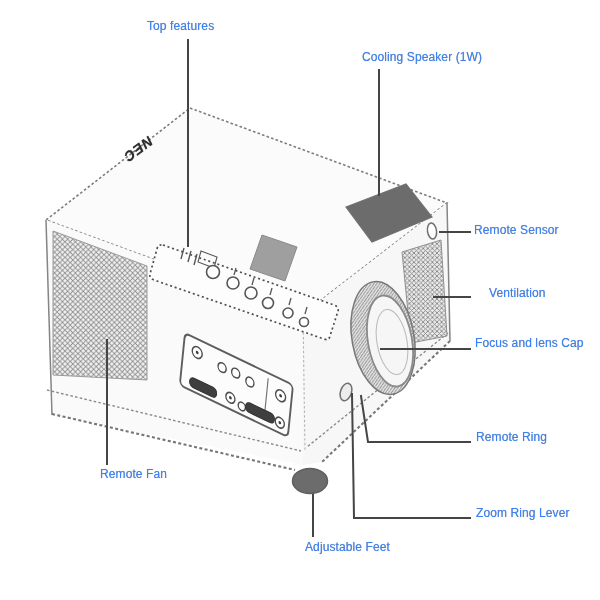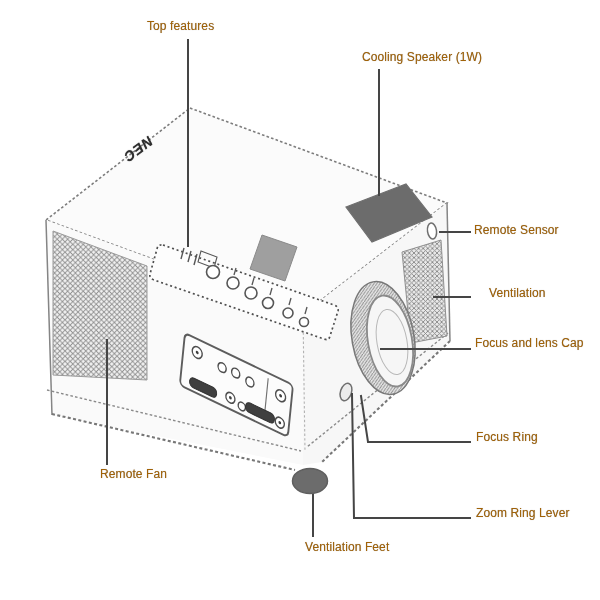--- a/index.html
+++ b/index.html
@@ -2,21 +2,21 @@
 <html><head>
 <meta charset="utf-8">
 <style>
   html,body{margin:0;padding:0;background:#fff;}
   .canvas{
     position:relative;width:600px;height:600px;background:#fff;overflow:hidden;
     font-family:"Liberation Sans", sans-serif;
   }
   .drawing{position:absolute;left:0;top:0;filter:blur(0.3px);}
   .callout{
-    position:absolute;font-size:12px;color:#a16207;white-space:nowrap;
+    position:absolute;font-size:12px;color:#3b82f6;white-space:nowrap;
     letter-spacing:0.1px;text-shadow:0 0 0.7px rgba(70,70,70,0.55);
   }
   .brand-logo{
     position:absolute;left:156px;top:146px;transform:rotate(143deg);
     transform-origin:0 0;font-weight:bold;font-style:italic;font-size:14px;
     color:#2e2e2e;letter-spacing:1px;text-shadow:0 0 0.8px rgba(40,40,40,0.7);
   }
 </style>
 </head>
 <body>
@@ -145,17 +145,17 @@
     </g>
   </svg>
 
   <div class="brand-logo">NEC</div>
 
   <div class="callout" style="left:147px;top:19px">Top features</div>
   <div class="callout" style="left:362px;top:50px">Cooling Speaker (1W)</div>
   <div class="callout" style="left:474px;top:223px">Remote Sensor</div>
   <div class="callout" style="left:489px;top:286px">Ventilation</div>
   <div class="callout" style="left:475px;top:336px">Focus and lens Cap</div>
-  <div class="callout" style="left:476px;top:430px">Focus Ring</div>
+  <div class="callout" style="left:476px;top:430px">Remote Ring</div>
   <div class="callout" style="left:476px;top:506px">Zoom Ring Lever</div>
-  <div class="callout" style="left:305px;top:540px">Ventilation Feet</div>
+  <div class="callout" style="left:305px;top:540px">Adjustable Feet</div>
   <div class="callout" style="left:100px;top:467px">Remote Fan</div>
 </div>
 
 </body></html>

